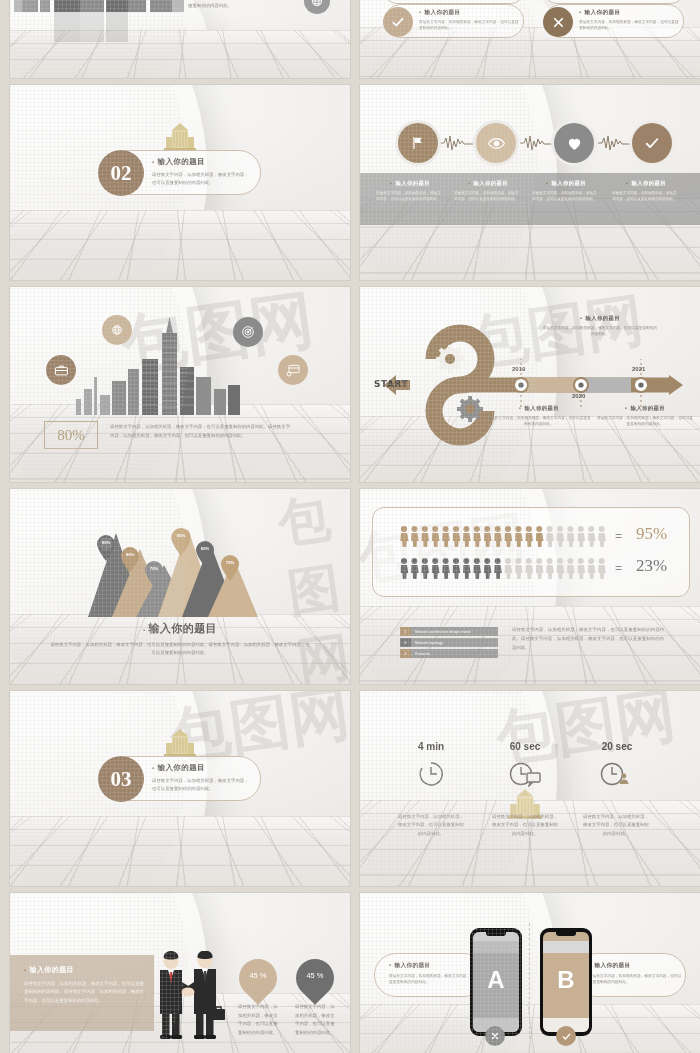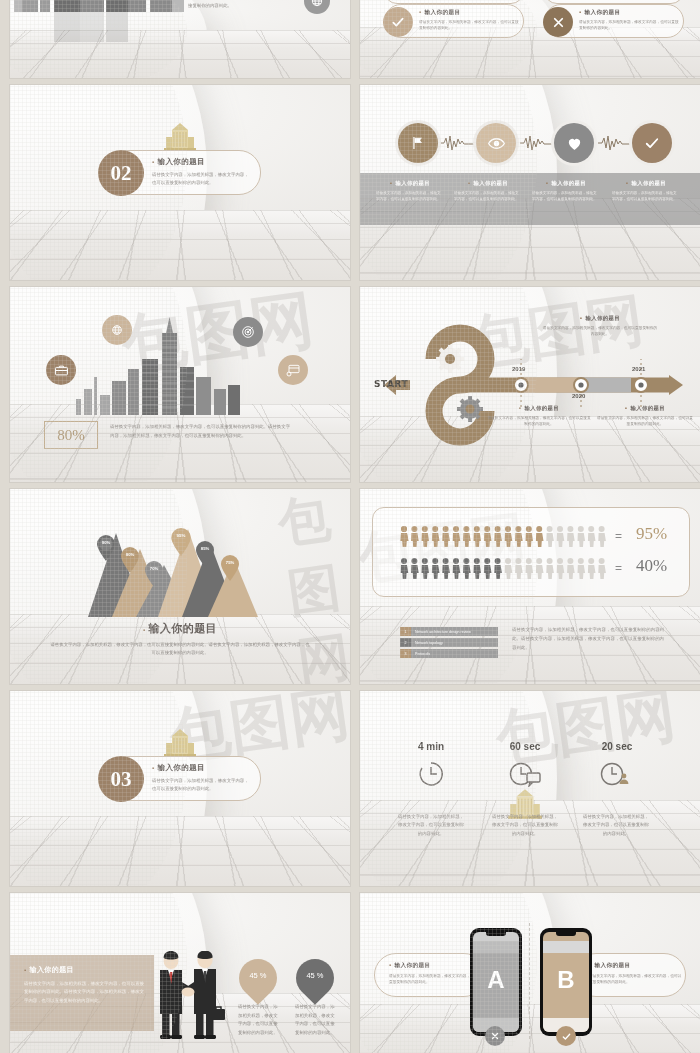--- a/index.html
+++ b/index.html
@@ -671,21 +671,21 @@
                   <path d="M1 8h6l1.3 8H6.6l-.4 6H2.8l-.4-6H.7z"></path>
                 </g>
               <g transform="translate(197.6,0)">
                   <circle cx="4" cy="4" r="3"></circle>
                   <path d="M1 8h6l1.3 8H6.6l-.4 6H2.8l-.4-6H.7z"></path>
                 </g>
             </g>
           </svg>
         </div>
         <span style="position:absolute;left:255px;top:72px;font-size:12px;color:#8a8a8a;">=</span>
-        <span style="position:absolute;left:276px;top:67px;font-size:17px;color:#777;font-family:'Liberation Serif',serif;">40%</span>
+        <span style="position:absolute;left:276px;top:67px;font-size:17px;color:#777;font-family:'Liberation Serif',serif;">23%</span>
 
         <div style="position:absolute;left:40px;top:138px;width:98px;">
           <div style="display:flex;height:9px;margin-bottom:2px;background:#9e9e9e;align-items:center;">
             <span style="width:11px;height:9px;background:#b49877;color:#fff;font-size:3.6px;display:flex;align-items:center;justify-content:center;">1</span>
             <span style="color:#fff;font-size:3.6px;margin-left:4px;">Network architecture design review</span>
           </div>
           <div style="display:flex;height:9px;margin-bottom:2px;background:#9e9e9e;align-items:center;">
             <span style="width:11px;height:9px;background:#7b7b7b;color:#fff;font-size:3.6px;display:flex;align-items:center;justify-content:center;">2</span>
             <span style="color:#fff;font-size:3.6px;margin-left:4px;">Network topology</span>
           </div>

